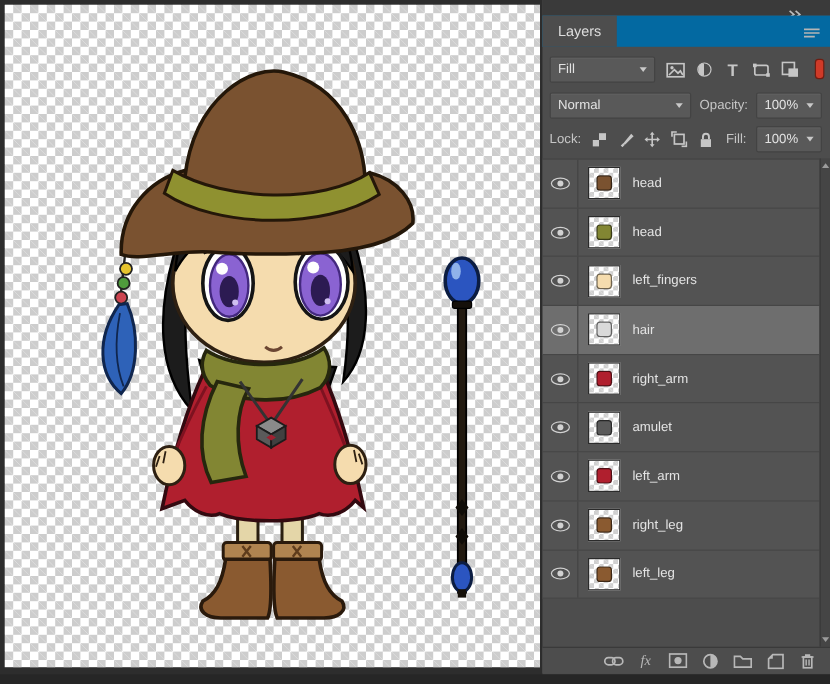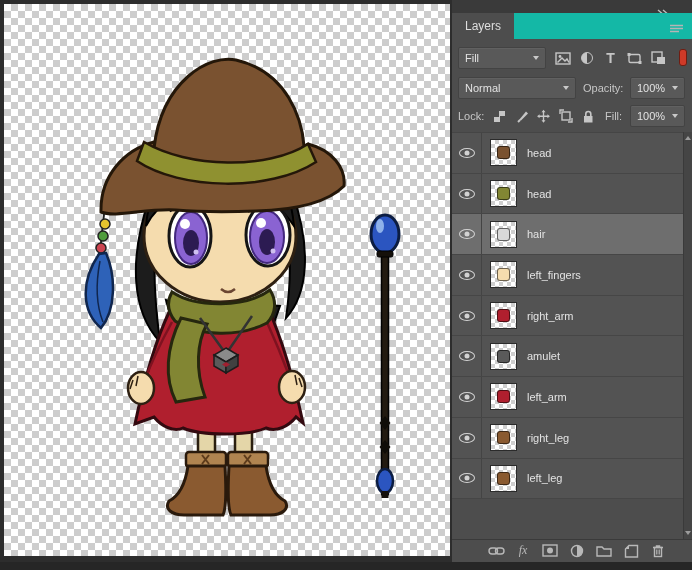--- a/index.html
+++ b/index.html
@@ -16,21 +16,21 @@
       linear-gradient(45deg,#cdcdcd 25%,transparent 25%,transparent 75%,#cdcdcd 75%);
     background-size:14px 14px;
     background-position:0 0,7px 7px;
   }
   .canvas-area svg { display:block; width:446px; height:552px; }
 
   
   .layers-panel { position:absolute; left:452px; top:0; width:240px; height:562px; background:#4d4d4d; }
   .top-strip { position:absolute; top:0; left:0; right:0; height:13px; background:#3a3a3a; }
   .collapse { position:absolute; right:24px; top:3px; cursor:pointer; }
-  .tabbar { position:absolute; top:13px; left:0; right:0; height:26px; background:#14b8a6; }
+  .tabbar { position:absolute; top:13px; left:0; right:0; height:26px; background:#0369a1; }
   .tab { display:inline-block; height:26px; line-height:26px; padding:0 13px; background:#4d4d4d;
          color:#dedede; font-size:12px; }
   .panel-menu { position:absolute; right:8px; top:8px; }
 
   .ctrl { position:absolute; height:22px; display:flex; align-items:center; justify-content:space-between;
           background:#595959; border:1px solid #434343; border-radius:2px; color:#e2e2e2;
           font-size:11px; padding:0 6px; box-shadow:inset 0 1px 0 rgba(255,255,255,.05); cursor:pointer; }
   .chev { width:0; height:0; border-left:3.5px solid transparent; border-right:3.5px solid transparent;
           border-top:4.5px solid #c9c9c9; margin-left:6px; flex:none; }
   .lbl { position:absolute; color:#c6c6c6; font-size:11px; }
@@ -82,21 +82,21 @@
 
   .scrollbar { position:absolute; right:0; top:132px; width:9px; height:407px; background:#454545;
                border-left:1px solid #3a3a3a; cursor:pointer; }
   .sb-arrow { position:absolute; left:50%; transform:translateX(-50%); width:0; height:0;
               border-left:3.5px solid transparent; border-right:3.5px solid transparent; }
   .sb-up { top:4px; border-bottom:4.5px solid #9c9c9c; }
   .sb-down { bottom:4px; border-top:4.5px solid #9c9c9c; }
 
   .panel-footer { position:absolute; left:0; right:0; top:539px; height:22px; background:#4d4d4d;
                   border-top:1px solid #3a3a3a; display:flex; align-items:center;
-                  justify-content:flex-end; gap:9px; padding-right:25px; }
+                  justify-content:flex-end; gap:9px; padding-right:10px; }
   .ficon { width:18px; height:17px; display:flex; align-items:center; justify-content:center;
            color:#b8b8b8; cursor:pointer; }
   .fx-text { font-style:italic; font-size:12px; color:#b8b8b8; font-family:"Liberation Serif", serif; }
 
   .bottom-strip { position:absolute; left:0; right:0; top:562px; height:8px; background:#262626; }
 </style>
 </head>
 <body>
 
 <div class="app">
@@ -310,38 +310,38 @@
       <div class="layer-row">
         <span class="eye-cell">
             <span class="eye"></span>
           </span>
         <span class="thumb">
             <span class="sprite" style="background: rgb(130, 134, 51);"></span>
           </span>
         <span class="layer-name">head</span>
       </div>
 
+      <div class="layer-row">
+        <span class="eye-cell">
+            <span class="eye"></span>
+          </span>
+        <span class="thumb">
+            <span class="sprite" style="background: rgb(245, 220, 174);"></span>
+          </span>
+        <span class="layer-name">left_fingers</span>
+      </div>
+
       <div class="layer-row selected">
         <span class="eye-cell">
             <span class="eye"></span>
           </span>
         <span class="thumb">
             <span class="sprite" style="background: rgb(217, 217, 217);"></span>
           </span>
         <span class="layer-name">hair</span>
-      </div>
-
-      <div class="layer-row">
-        <span class="eye-cell">
-            <span class="eye"></span>
-          </span>
-        <span class="thumb">
-            <span class="sprite" style="background: rgb(245, 220, 174);"></span>
-          </span>
-        <span class="layer-name">left_fingers</span>
       </div>
 
       <div class="layer-row">
         <span class="eye-cell">
             <span class="eye"></span>
           </span>
         <span class="thumb">
             <span class="sprite" style="background: rgb(176, 31, 46);"></span>
           </span>
         <span class="layer-name">right_arm</span>

